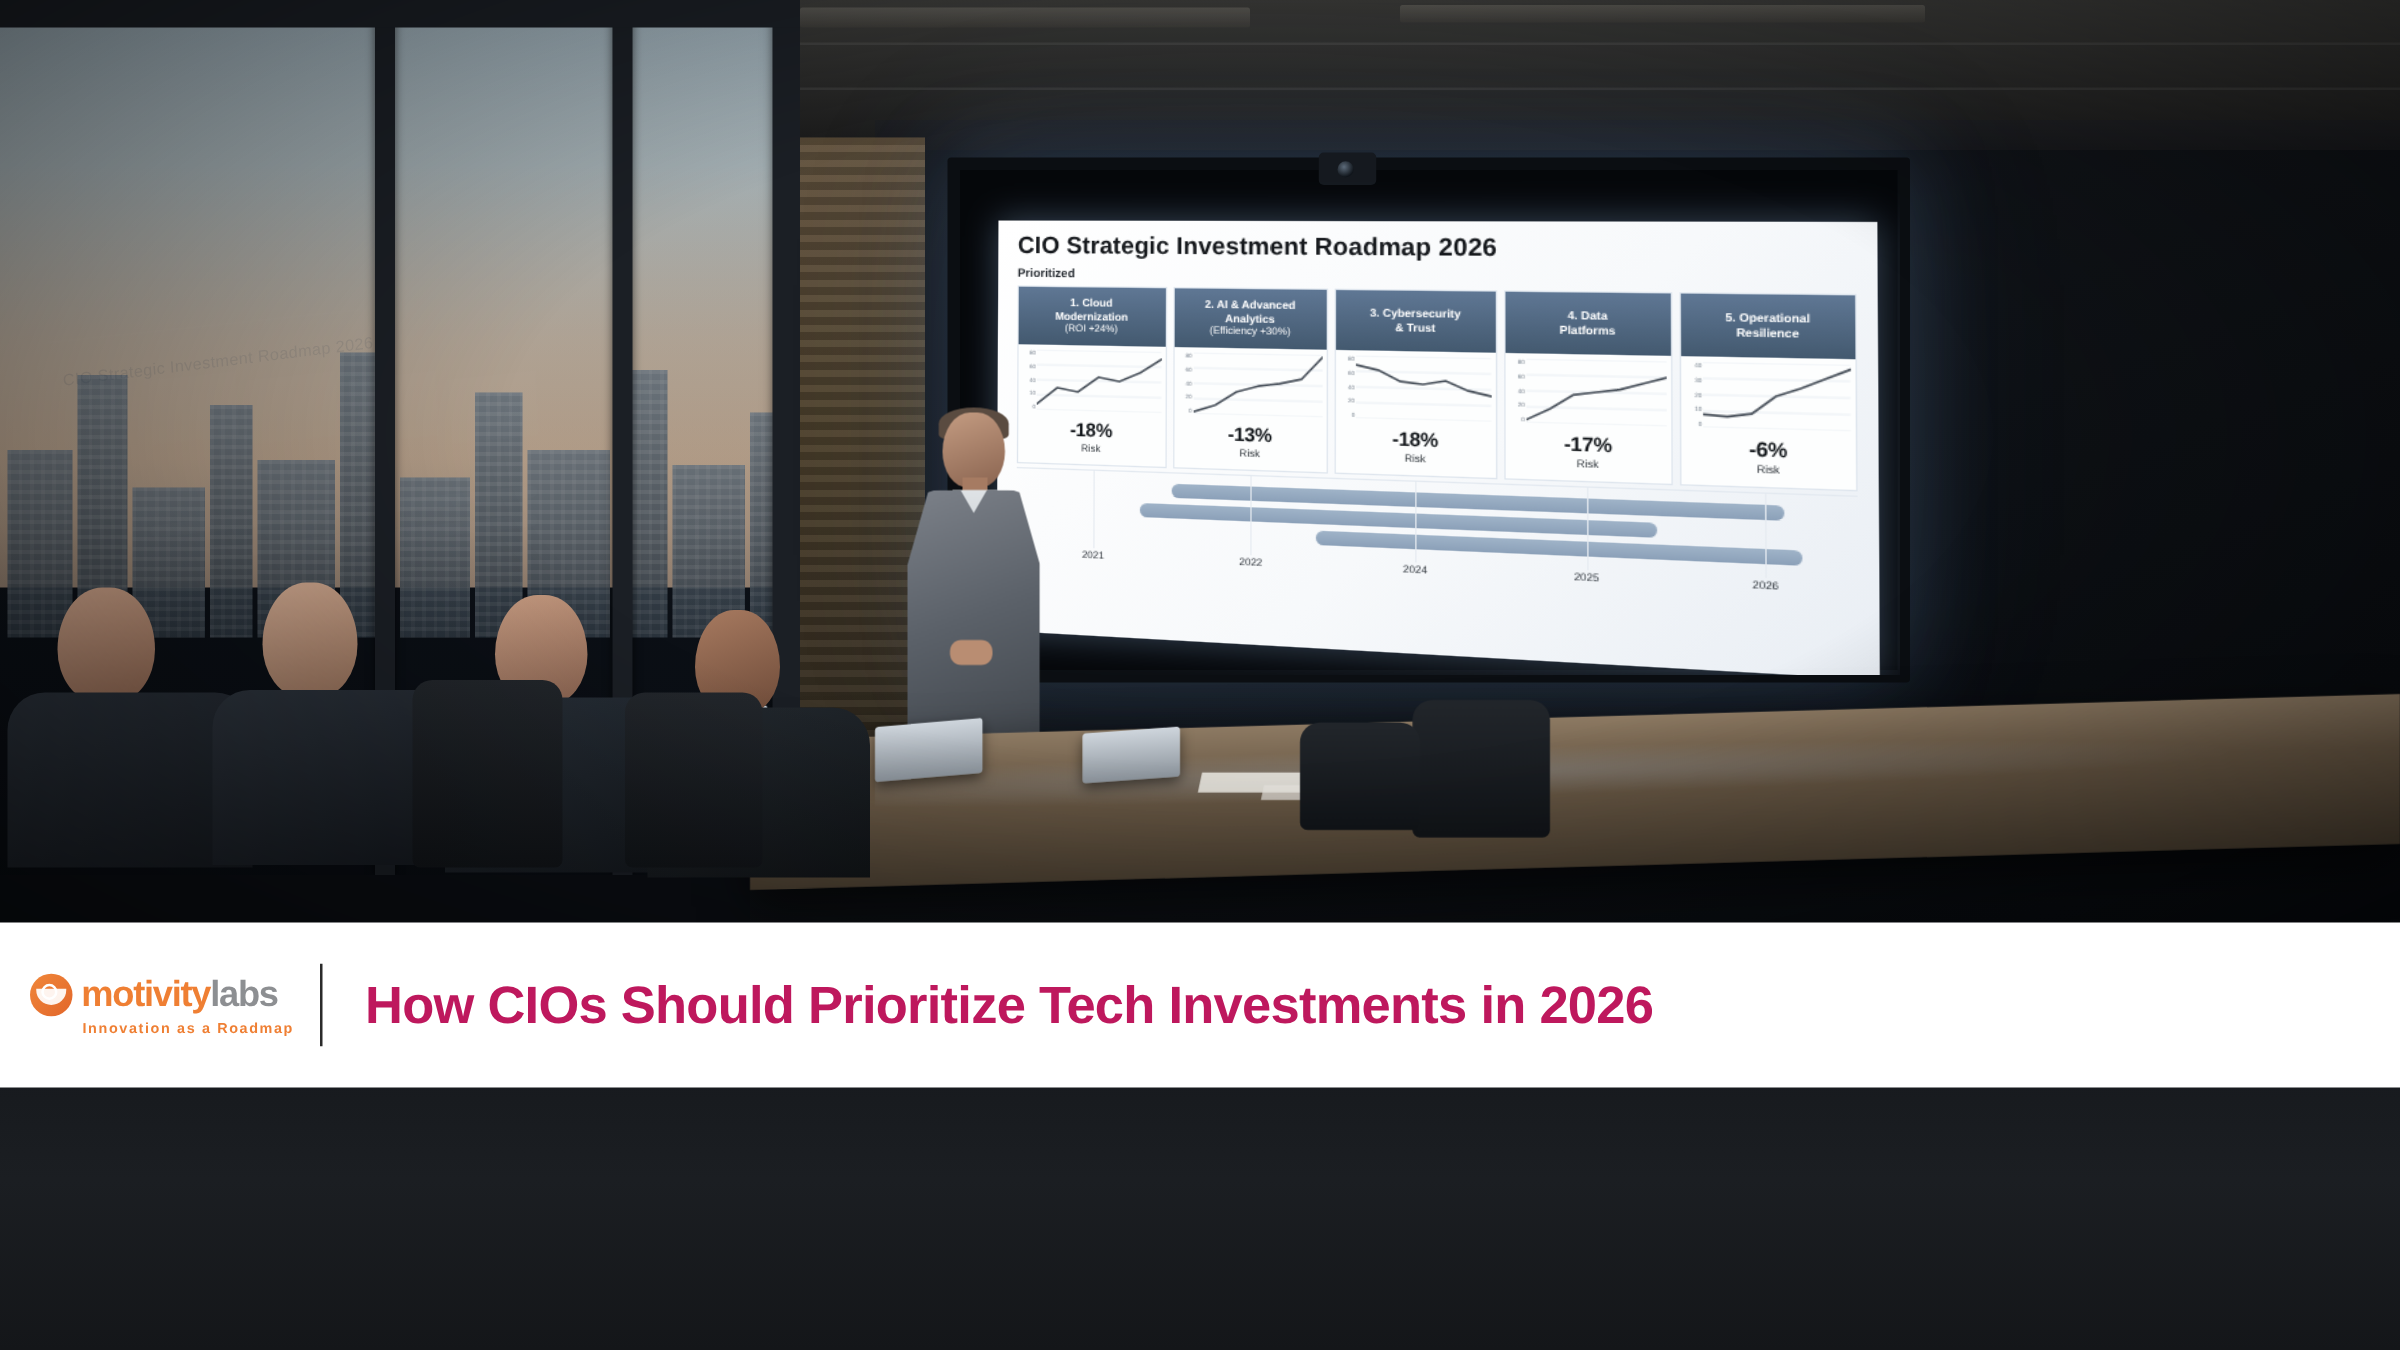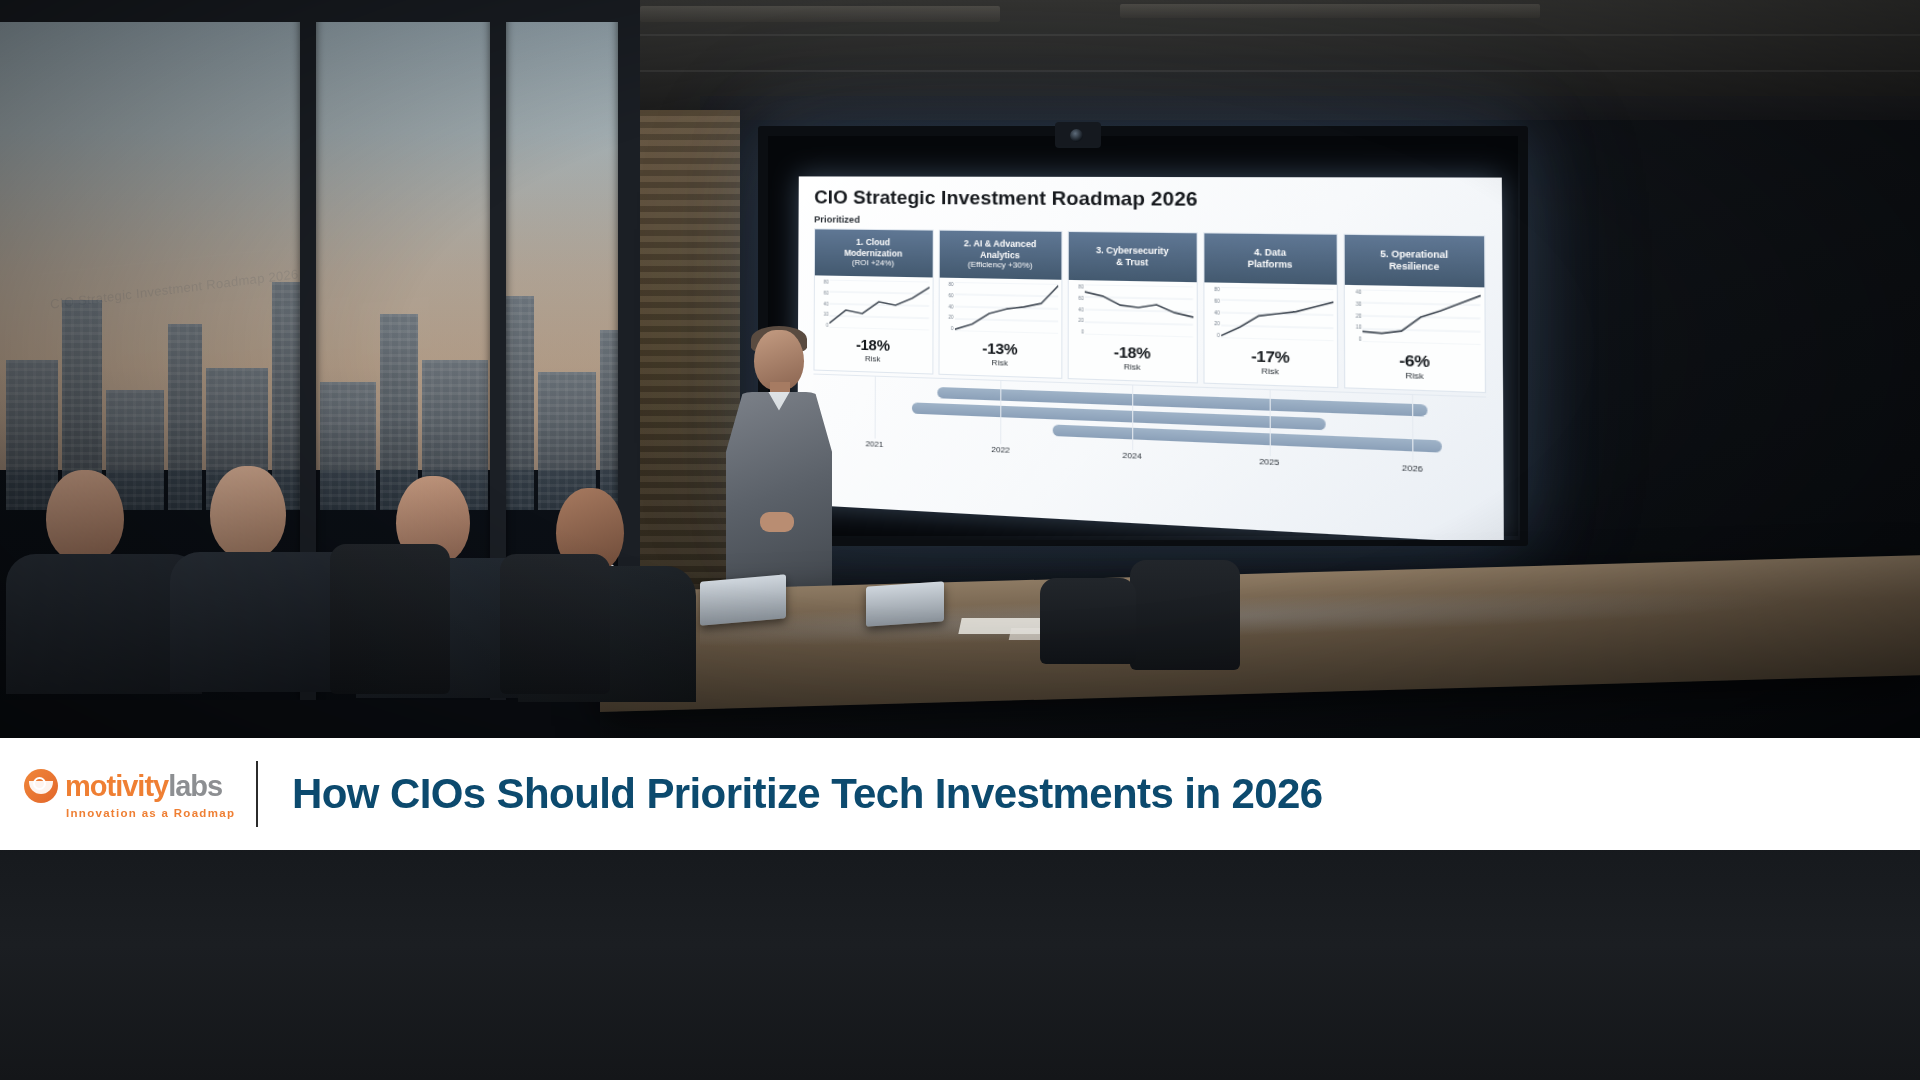--- a/index.html
+++ b/index.html
@@ -134,37 +134,37 @@
       border-radius:3px; box-shadow:0 4px 10px rgba(0,0,0,.5); }
   .paper { position:absolute; background:#e8e6df; transform:skewX(-12deg); opacity:.9; }
 
   
   .fore { position:absolute; left:0; top:740px; width:1920px; height:340px;
       background:linear-gradient(180deg,#0f1216 0%,#15181c 22%,#1b1e22 60%,#141619 100%); }
   .vign { position:absolute; inset:0; pointer-events:none;
       background:radial-gradient(ellipse at 52% 44%,transparent 42%,rgba(0,0,0,.55) 100%); }
 
   
-  .banner { position:absolute; left:0; top:738px; width:1920px; height:112px;
+  .banner { position:absolute; left:0; top:738px; width:1920px; height:132px;
       background:#ffffff; display:flex; align-items:center; padding-left:24px; }
   .logo { display:flex; flex-direction:column; align-items:flex-start; width:218px; }
   .logo-row { display:flex; align-items:center; gap:7px; }
   .logo-mark { width:34px; height:34px; border-radius:50%;
       background:linear-gradient(135deg,#f0873a,#e2662a); position:relative; flex:none; }
   .logo-mark::before{ content:""; position:absolute; left:5px; top:12px; width:24px; height:13px;
       border-radius:0 0 14px 14px; background:#fff; opacity:.92; }
   .logo-mark::after{ content:""; position:absolute; left:9px; top:8px; width:9px; height:9px;
       border-radius:50%; border:2.5px solid #fff; }
   .logo-word { font-size:29px; font-weight:700; letter-spacing:-1px; line-height:1; }
   .logo-word .a { color:#ef7f33; }
   .logo-word .b { color:#8d8f92; }
   .logo-tag { font-size:11.5px; color:#ef7f33; letter-spacing:1.3px;
       margin-top:4px; margin-left:42px; font-weight:600; }
   .divider { width:2px; height:66px; background:#2b2b2b; margin:0 34px 0 14px; }
-  .headline { font-size:42px; font-weight:700; color:#0c4a6e; letter-spacing:-.6px;
+  .headline { font-size:42px; font-weight:700; color:#be185d; letter-spacing:-.6px;
       white-space:nowrap; }
 </style>
 </head>
 <body>
 
 <div id="stage">
 
   <div class="photo">
 
     <div class="ceiling"></div>

